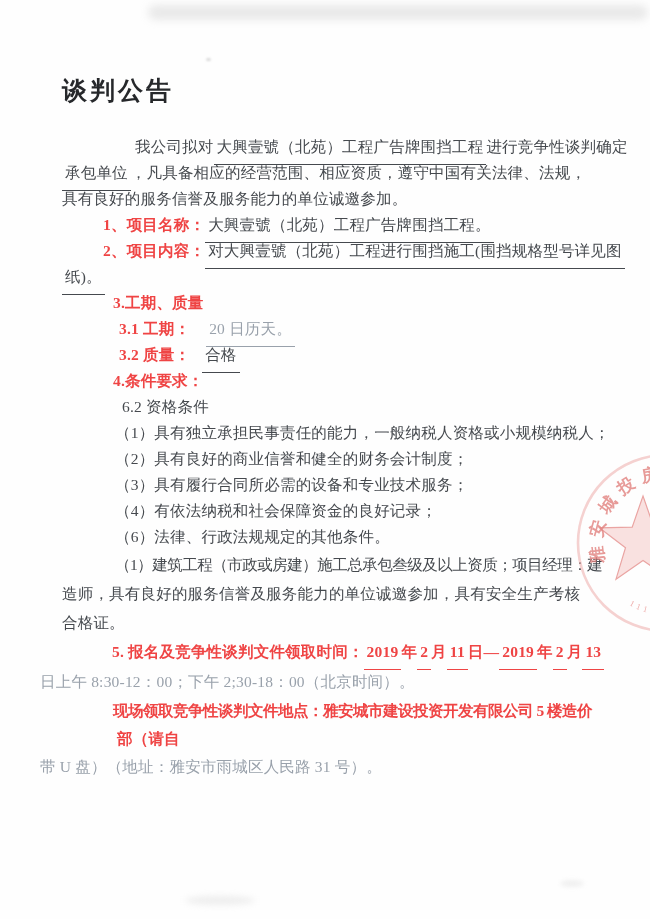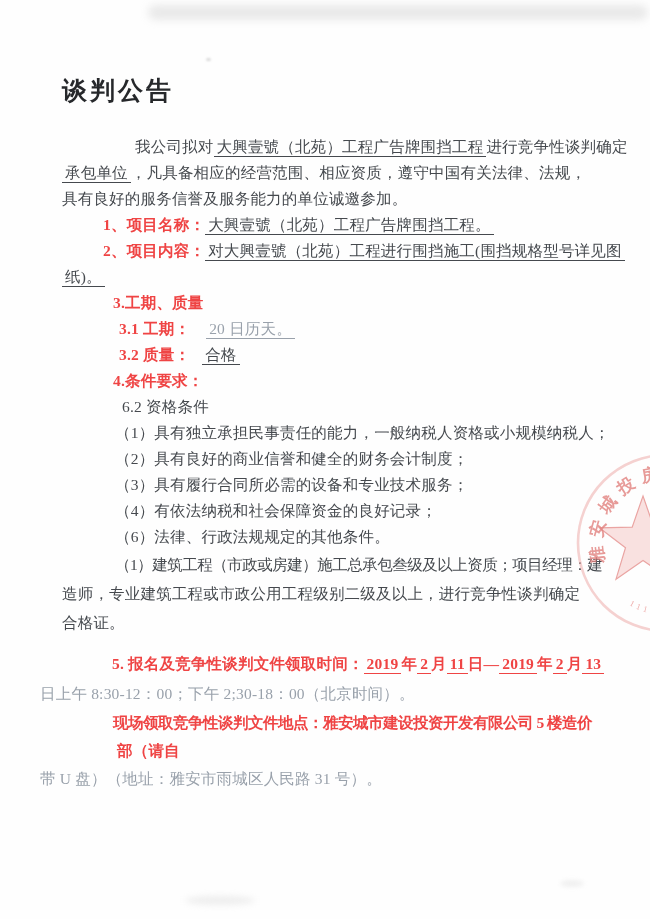--- a/index.html
+++ b/index.html
@@ -13,28 +13,28 @@
     color:#45494e;
   }
   .content{padding:74px 58px 0 62px;position:relative;z-index:2;}
   .title{
     font-size:25px;font-weight:700;color:#26282b;
     letter-spacing:3px;line-height:34px;
     margin:0 0 26px 0;
   }
   .ln{font-size:15.5px;line-height:26px;white-space:nowrap;letter-spacing:0.2px;}
   .b{font-weight:700;color:#ef4444;}
-  .u{border-bottom:1.2px solid currentColor;padding:0 3px 1px 3px;}
+  .u{border-bottom:1.2px solid currentColor;padding:0 3px 9px 3px;}
   .faint{color:#99a1ab;}
   .lh28{line-height:28px;}
   .lh29{line-height:29px;}
   .lh30{line-height:30px;}
   .tight{letter-spacing:-0.5px;}
   .mt4{}
-  .mt12{margin-top:12px;}
+  .mt12{margin-top:0;}
   .i41{margin-left:41px;}
   .i50{margin-left:50px;}
   .i51{margin-left:51px;}
   .i53{margin-left:53px;}
   .i55{margin-left:55px;}
   .i57{margin-left:57px;}
   .i60{margin-left:60px;}
   .i73{margin-left:73px;}
   .neg{margin-left:-22px;}
   .sp12{display:inline-block;width:12px;}
@@ -78,21 +78,21 @@
     <div class="ln i51"><span class="b">4.条件要求：</span></div>
     <div class="ln i60">6.2 资格条件</div>
 
     <div class="ln i53">（1）具有独立承担民事责任的能力，一般纳税人资格或小规模纳税人；</div>
     <div class="ln i53">（2）具有良好的商业信誉和健全的财务会计制度；</div>
     <div class="ln i53">（3）具有履行合同所必需的设备和专业技术服务；</div>
     <div class="ln i53">（4）有依法纳税和社会保障资金的良好记录；</div>
     <div class="ln i53">（6）法律、行政法规规定的其他条件。</div>
 
     <div class="ln i53 lh29 tight">（1）建筑工程（市政或房建）施工总承包叁级及以上资质；项目经理：建</div>
-    <div class="ln lh29">造师，专业建筑工程或市政公用工程级别二级及以上，进行竞争性谈判确定</div>
+    <div class="ln lh29">造师，具有良好的服务信誉及服务能力的单位诚邀参加，具有安全生产考核</div>
     <div class="ln lh29">合格证。</div>
 
     <div class="ln i50 mt12 lh30"><span class="b">5. 报名及竞争性谈判文件领取时间：</span><span class="b u">2019</span><span class="b">年</span><span class="b u">2</span><span class="b">月</span><span class="b u">11</span><span class="b">日—</span><span class="b u">2019</span><span class="b">年</span><span class="b u">2</span><span class="b">月</span><span class="b u">13</span></div>
     <div class="ln neg faint lh30">日上午 8:30-12：00；下午 2;30-18：00（北京时间）。</div>
 
     <div class="ln i51 lh28 tight"><span class="b">现场领取竞争性谈判文件地点：雅安城市建设投资开发有限公司 5 楼造价</span></div>
     <div class="ln i55 lh28"><span class="b">部（请自</span></div>
     <div class="ln neg faint lh28">带 U 盘）（地址：雅安市雨城区人民路 31 号）。</div>
 
   </div>

